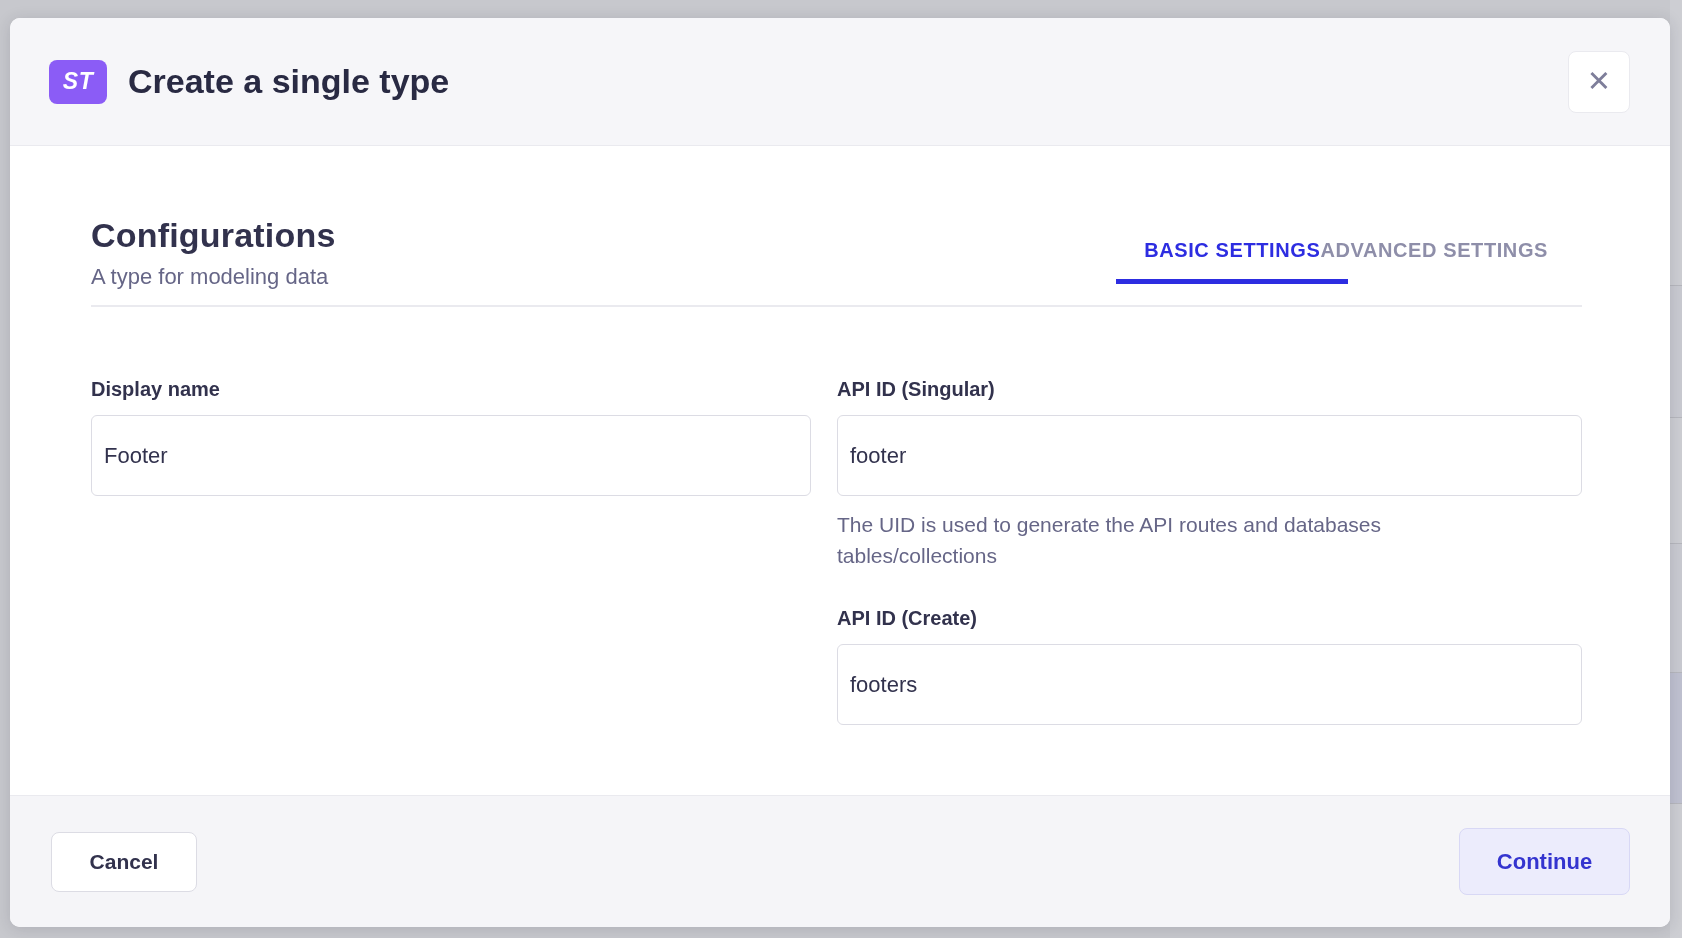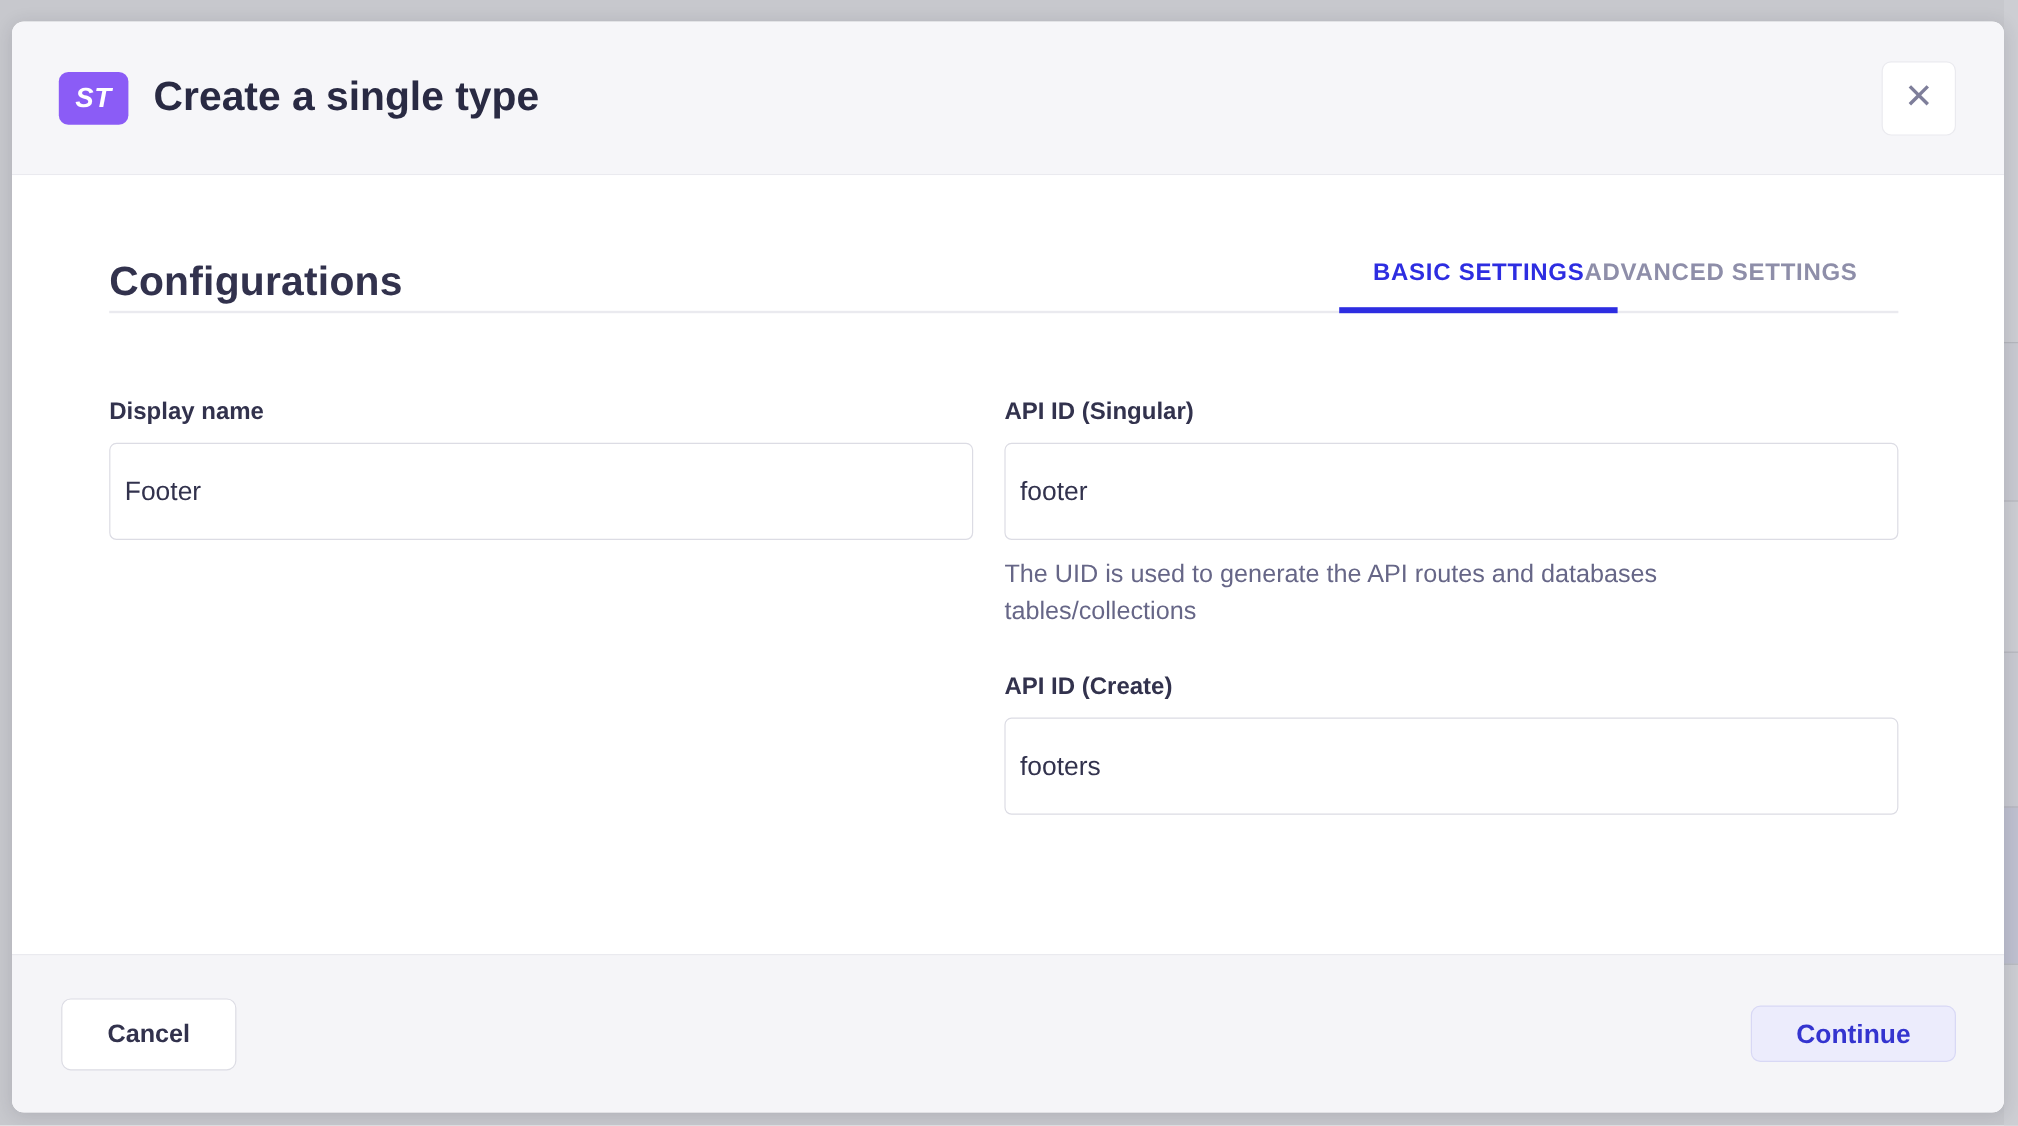--- a/index.html
+++ b/index.html
@@ -40,21 +40,21 @@
     display:flex;align-items:center;justify-content:center;
     cursor:pointer;
   }
   .close-glyph{font-size:29px;line-height:1;color:#7e7e9a;}
   
   .modal-body{
     flex:1 1 auto;background:#ffffff;box-sizing:border-box;
     padding:0 88px 0 81px;
   }
   .section-head{
-    display:flex;align-items:flex-start;justify-content:space-between;
+    display:flex;align-items:center;justify-content:space-between;
     border-bottom:2px solid #eaeaef;
     padding-top:70px;
   }
   .section-titles h1{
     margin:0;font-size:34px;font-weight:700;color:#32324d;letter-spacing:.2px;
   }
   .section-titles p{
     margin:9px 0 15px 0;font-size:22px;color:#666687;
   }
   .tabs{display:flex;align-items:flex-end;padding-right:34px;}
@@ -98,21 +98,21 @@
     box-sizing:border-box;border-radius:8px;cursor:pointer;
     font-family:"Liberation Sans", sans-serif;
     display:flex;align-items:center;justify-content:center;
     font-weight:700;
   }
   .btn-cancel{
     width:146px;height:60px;background:#ffffff;
     border:1px solid #dcdce4;color:#32324d;font-size:21px;
   }
   .btn-continue{
-    width:171px;height:47px;background:#ececfc;
+    width:171px;height:67px;background:#ececfc;
     border:1px solid #d8d8f5;color:#3434cf;font-size:22px;
   }
 </style>
 </head>
 <body>
 
 <div class="bg-strip">
   <div class="bg-seg" style="top:0;height:285px;background:#cdced3;border-top:none;"></div>
   <div class="bg-seg" style="top:285px;height:132px;background:#c9cad1;"></div>
   <div class="bg-seg" style="top:417px;height:126px;background:#cdced3;"></div>
@@ -129,20 +129,21 @@
     <div class="close-btn">
       <span class="close-glyph">✕</span>
     </div>
   </div>
 
   <div class="modal-body">
 
     <div class="section-head">
       <div class="section-titles">
         <h1>Configurations</h1>
+        <p>A type for modeling data</p>
       </div>
       <div class="tabs">
         <div class="tab active">BASIC SETTINGS</div>
         <div class="tab">ADVANCED SETTINGS</div>
       </div>
     </div>
 
     <div class="form-grid">
 
       <div class="field">

